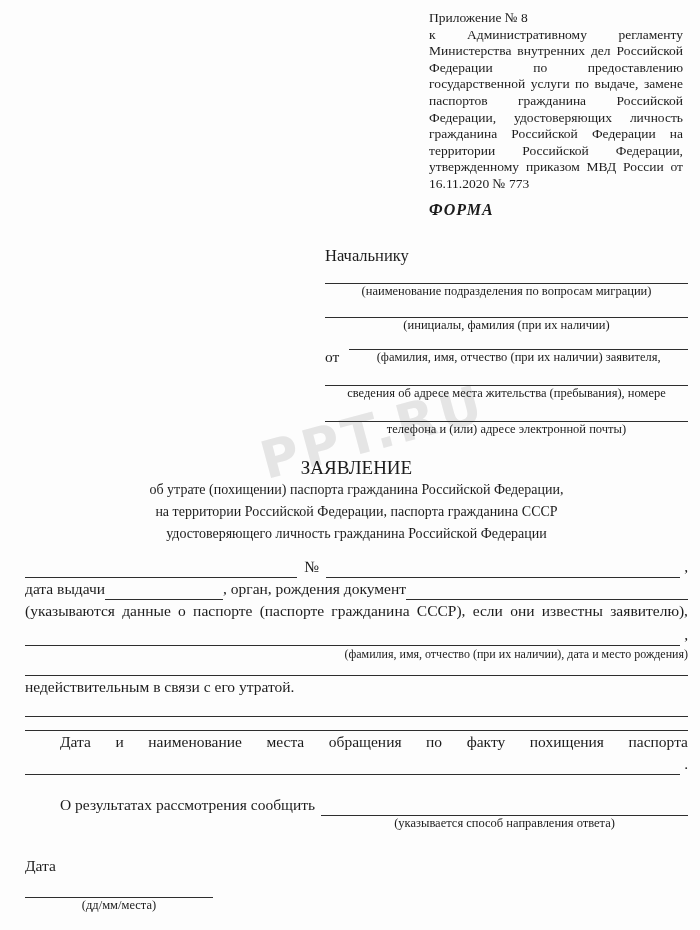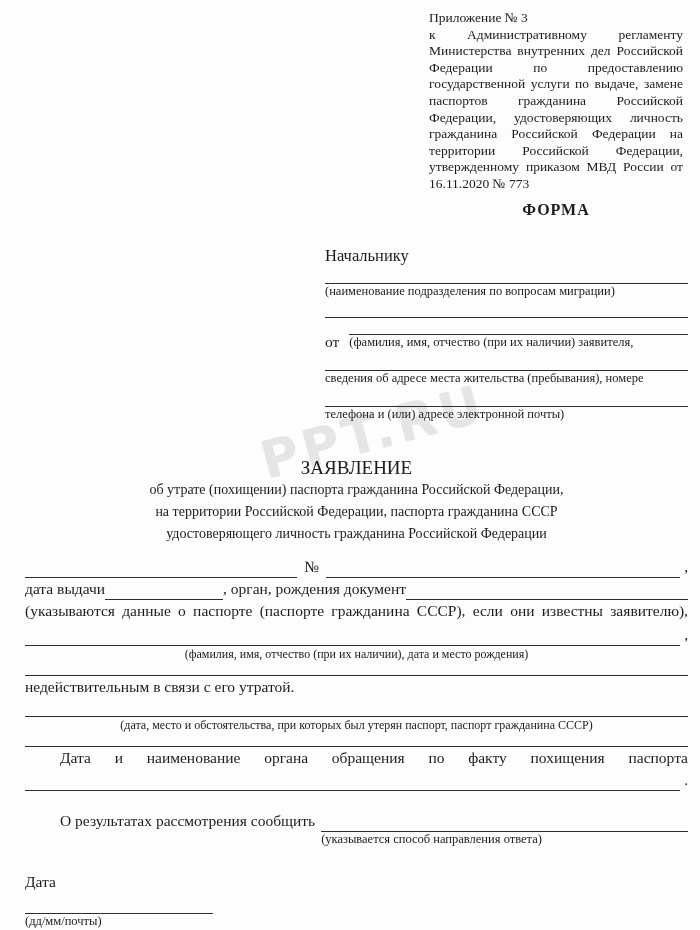--- a/index.html
+++ b/index.html
@@ -22,35 +22,35 @@
     pointer-events:none; user-select:none;
   }
   
   .annex-block {
     position:absolute; left:429px; top:10px; width:254px;
     font-size:13.5px; line-height:16.6px;
   }
   .annex-line { text-align:left; }
   .annex-body { text-align:justify; }
   .forma {
-    margin-top:9px; text-align:center;
-    font-weight:bold; font-size:16px; letter-spacing:1px;
+    margin-top:9px; text-align:left;
+    font-weight:bold; font-size:16px; letter-spacing:1px;font-style:italic;
   }
   
   .addressee-block {
     position:absolute; left:325px; top:246px; width:363px;
     font-size:15.5px;
   }
   .to-label { font-size:16.5px; line-height:20px; }
   .u  { border-bottom:1px solid #2e2e2e; }
   .addressee-block .u   { height:17px; }
   .addressee-block .u2  { height:18px; }
   .addressee-block .u4  { height:20px; }
   .cap {
-    font-size:12.5px; line-height:15px; text-align:left;
+    font-size:12.5px; line-height:15px; text-align:center;
     white-space:nowrap;
   }
   .from-row { display:flex; }
   .from-row .from-label { line-height:16px; align-self:flex-end; padding-right:10px; padding-bottom:0px; font-size:15.5px; }
   .from-row .col { flex:1; }
   .from-row .u { height:16px; }
   
   .title-block {
     position:absolute; left:25px; top:457px; width:663px;
     text-align:center;
@@ -67,21 +67,21 @@
   .indent { padding-left:35px; }
   .blank { border-bottom:1px solid #2e2e2e; height:18px; }
   .b-grow   { flex:1; }
   .b-grow13 { flex:1.3; }
   .b-fix118 { width:118px; }
   .punct { padding-left:4px; }
   .nopad  { padding:0 7px; white-space:nowrap; }
   .jboth { text-align:justify; text-align-last:justify; }
   .fullline  { border-bottom:1px solid #2e2e2e; }
   .h18 { height:18px; } .h14 { height:13px; } .h20 { height:19px; }
-  .smallcap { font-size:12px; line-height:16px; text-align:center; } .mt2 { margin-top:2px; }
+  .smallcap { font-size:12px; line-height:16px; text-align:right; } .mt2 { margin-top:2px; }
   .report-row { display:flex; margin-top:19px; }
   .report-row .t { white-space:nowrap; line-height:21px; }
   .report-row .col { flex:1; margin-left:6px; }
   .report-row .u { height:21px; border-bottom:1px solid #2e2e2e; }
   .report-row .cap { font-size:12.5px; }
   
   .footer-row { display:flex; margin-top:24px;flex-direction:column; }
   .footer-row .t { white-space:nowrap; line-height:21px; padding-right:14px; }
   .footer-row .col { }
   .footer-row .u { height:21px; border-bottom:1px solid #2e2e2e; }
@@ -90,30 +90,31 @@
   .spacer { flex:1; }
 </style>
 </head>
 <body>
 
 <div class="page">
 
   <div class="watermark">PPT.RU</div>
 
   <div class="annex-block">
-    <div class="annex-line">Приложение № 3</div>
+    <div class="annex-line">Приложение № 8</div>
     <div class="annex-body">к Административному регламенту Министерства внутренних дел Российской Федерации по предоставлению государственной услуги по выдаче, замене паспортов гражданина Российской Федерации, удостоверяющих личность гражданина Российской Федерации на территории Российской Федерации, утвержденному приказом МВД России от 16.11.2020 № 773</div>
     <div class="forma">ФОРМА</div>
   </div>
 
   <div class="addressee-block">
     <div class="to-label">Начальнику</div>
     <div class="u"></div>
     <div class="cap">(наименование подразделения по вопросам миграции)</div>
     <div class="u u2"></div>
+    <div class="cap">(инициалы, фамилия (при их наличии)</div>
     <div class="from-row">
       <span class="from-label">от</span>
       <div class="col">
         <div class="u"></div>
         <div class="cap">(фамилия, имя, отчество (при их наличии) заявителя,</div>
       </div>
     </div>
     <div class="u u4"></div>
     <div class="cap">сведения об адресе места жительства (пребывания), номере</div>
     <div class="u u4"></div>
@@ -150,44 +151,43 @@
       <span class="t punct">,</span>
     </div>
     <div class="smallcap">(фамилия, имя, отчество (при их наличии), дата и место рождения)</div>
 
     <div class="fullline h14"></div>
 
     <div>недействительным в связи с его утратой.</div>
 
 
     <div class="fullline h18"></div>
-    <div class="smallcap">(дата, место и обстоятельства, при которых был утерян паспорт, паспорт гражданина СССР)</div>
 
     <div class="fullline h14"></div>
 
-    <div class="jboth indent" style="text-indent:0;">Дата и наименование органа обращения по факту похищения паспорта</div>
+    <div class="jboth indent" style="text-indent:0;">Дата и наименование места обращения по факту похищения паспорта</div>
 
     <div class="frow">
       <span class="fullline h20 b-grow"></span>
       <span class="t punct">.</span>
     </div>
 
     <div class="report-row">
       <span class="t indent">О результатах рассмотрения сообщить</span>
       <div class="col">
         <div class="u"></div>
         <div class="cap">(указывается способ направления ответа)</div>
       </div>
     </div>
 
     <div class="footer-row">
       <span class="t">Дата</span>
       <div class="col col-date">
         <div class="u"></div>
-        <div class="cap">(дд/мм/почты)</div>
+        <div class="cap">(дд/мм/места)</div>
       </div>
       <div class="spacer"></div>
       <div class="col col-sign">
         <div class="u"></div>
         <div class="cap">(подпись)</div>
       </div>
     </div>
 
   </div>
 </div>

